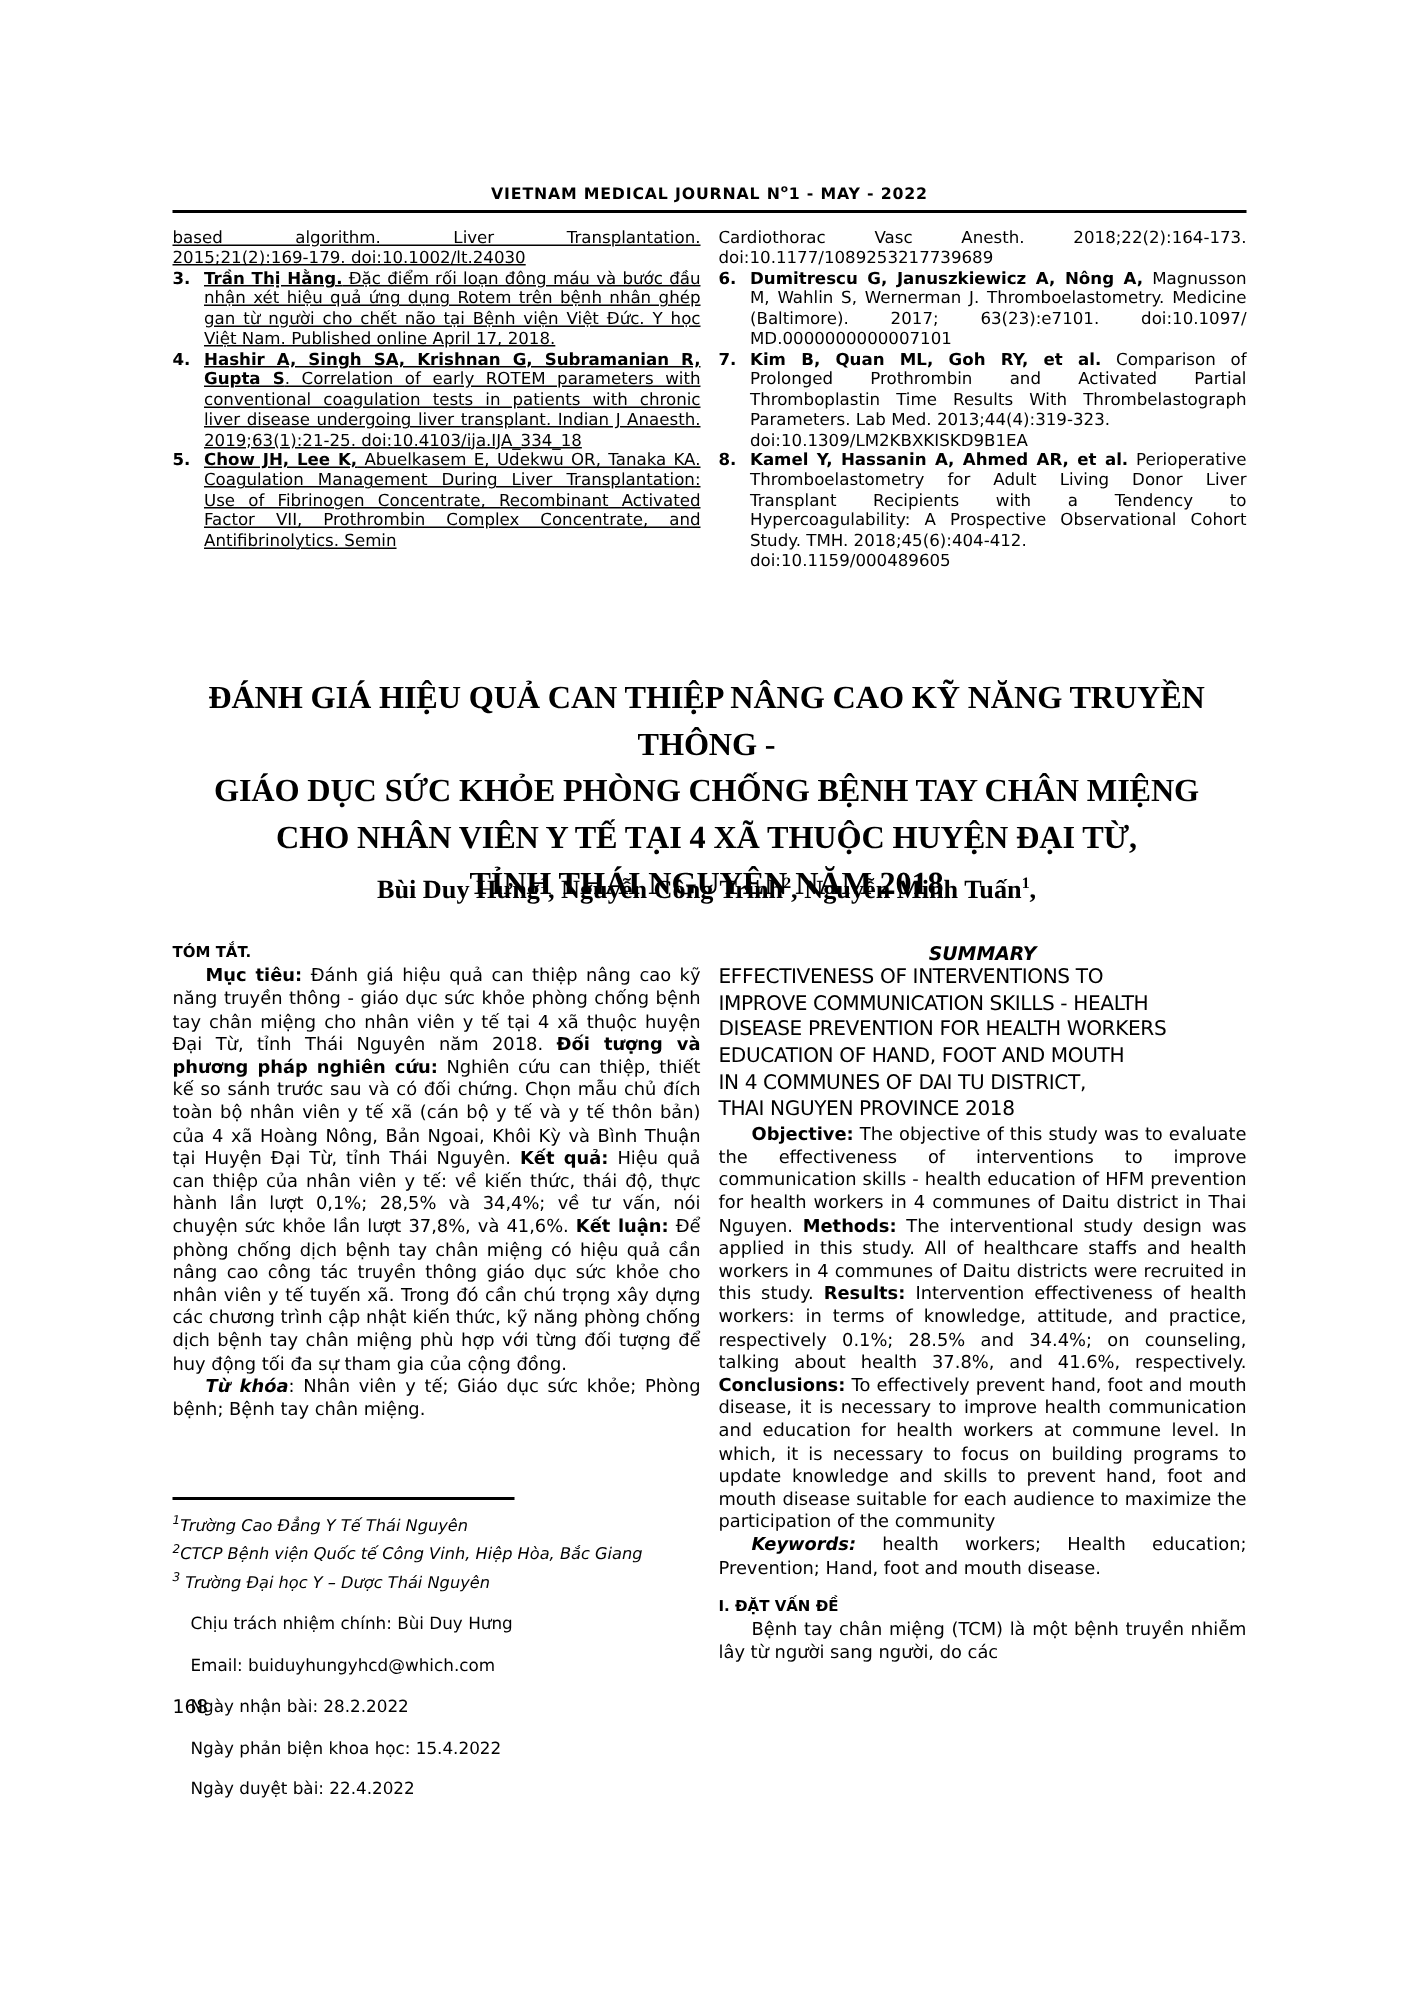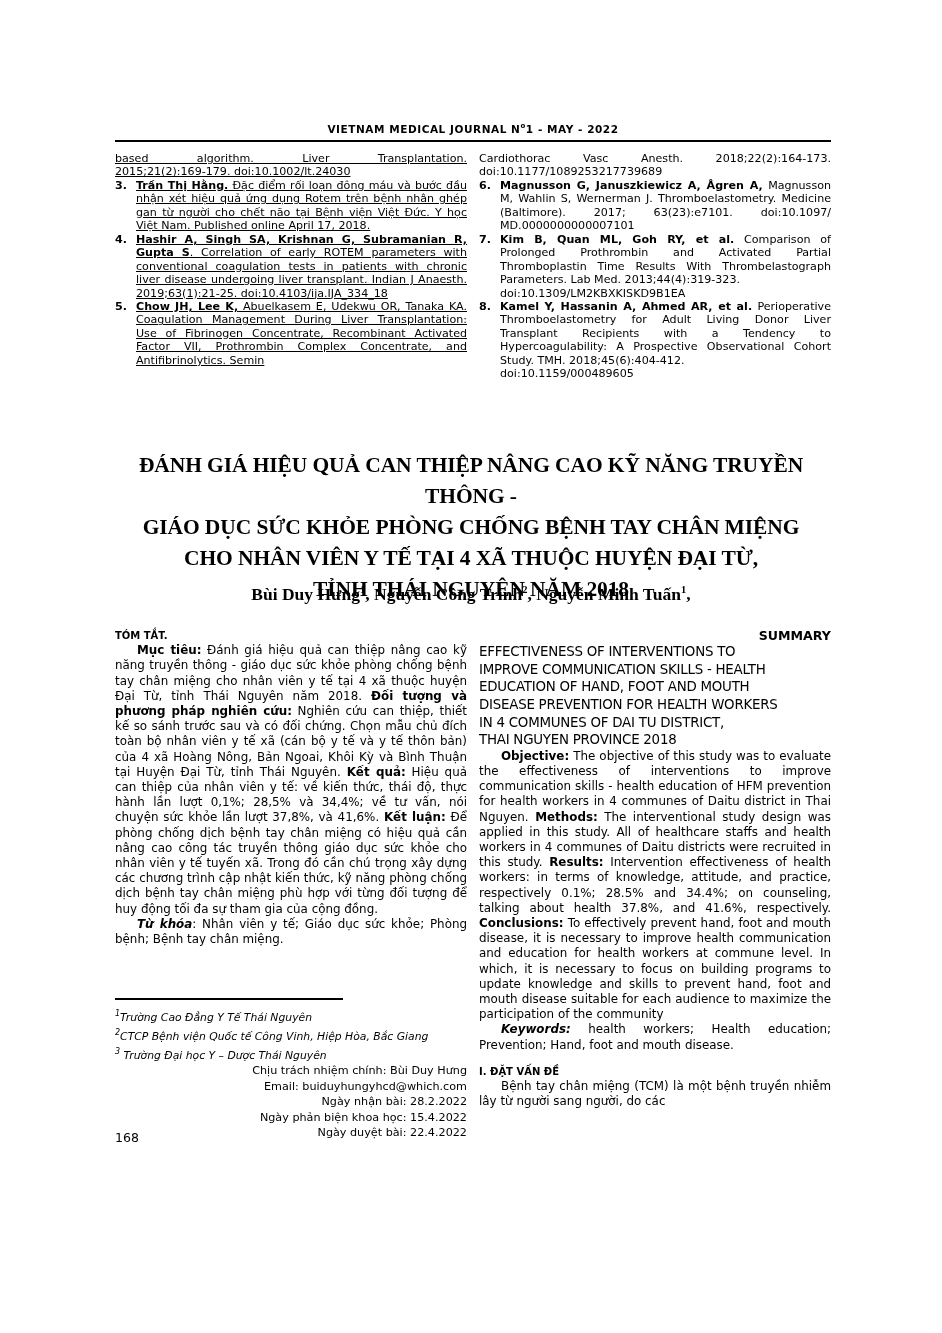--- a/index.html
+++ b/index.html
@@ -123,21 +123,22 @@
   .sec-head {
     font-weight: bold;
     font-size: 10px;
     margin: 0 0 0 0;
     text-align: left;
   }
   .sec-head-sm {
     font-weight: bold;
     font-size: 12.6px;
     margin: 0;
-    text-align: right;
+    text-align: center;
+    font-style: italic;
   }
   .para {
     margin: 0;
     text-indent: 22px;
     text-align: justify;
   }
   .para b { font-weight: bold; }
   .para i { font-style: italic; }
 
   .eng-title {
@@ -165,21 +166,21 @@
     font-family: "DejaVu Sans", sans-serif;
     font-size: 11.2px;
     line-height: 15.5px;
   }
   .fn-aff {
     margin: 0;
     font-style: italic;
     font-size: 10.8px;
   }
   .fn-aff sup { font-size: 8px; vertical-align: super; font-style: italic; }
-  .fn-line { margin: 0; text-align: right; }
+  .fn-line { margin: 12px; }
 
   
   .page-number {
     position: absolute;
     left: 115px;
     top: 1130px;
     font-family: "DejaVu Sans", sans-serif;
     font-size: 12.5px;
   }
 </style>
@@ -204,21 +205,21 @@
     </p>
     <p class="ref-item">
       <span class="num">5.</span><b>Chow JH, Lee K,</b><span> Abuelkasem E, Udekwu OR, Tanaka KA. Coagulation Management During Liver Transplantation: Use of Fibrinogen Concentrate, Recombinant Activated Factor VII, Prothrombin Complex Concentrate, and Antifibrinolytics. Semin</span>
     </p>
   </div>
 
   <div class="refs right">
     <p class="ref-cont">Cardiothorac Vasc Anesth. 2018;22(2):164-173.</p>
     <p class="ref-cont-last">doi:10.1177/1089253217739689</p>
     <p class="ref-item">
-      <span class="num">6.</span><b>Magnusson G, Januszkiewicz A, Ågren A,</b><span> Magnusson M, Wahlin S, Wernerman J. Thromboelastometry. Medicine (Baltimore). 2017; 63(23):e7101. doi:10.1097/ MD.0000000000007101</span>
+      <span class="num">6.</span><b>Dumitrescu G, Januszkiewicz A, Nông A,</b><span> Magnusson M, Wahlin S, Wernerman J. Thromboelastometry. Medicine (Baltimore). 2017; 63(23):e7101. doi:10.1097/ MD.0000000000007101</span>
     </p>
     <p class="ref-item">
       <span class="num">7.</span><b>Kim B, Quan ML, Goh RY, et al.</b><span> Comparison of Prolonged Prothrombin and Activated Partial Thromboplastin Time Results With Thrombelastograph Parameters. Lab Med. 2013;44(4):319-323.</span>
     </p>
     <p class="ref-item">doi:10.1309/LM2KBXKISKD9B1EA</p>
     <p class="ref-item">
       <span class="num">8.</span><b>Kamel Y, Hassanin A, Ahmed AR, et al.</b><span> Perioperative Thromboelastometry for Adult Living Donor Liver Transplant Recipients with a Tendency to Hypercoagulability: A Prospective Observational Cohort Study. TMH. 2018;45(6):404-412.</span>
     </p>
     <p class="ref-item">doi:10.1159/000489605</p>
   </div>
@@ -239,22 +240,22 @@
   <div class="col left">
     <p class="sec-head"><span>TÓM TẮT</span><span>.</span></p>
     <p class="para"><b>Mục tiêu:</b><span> Đánh giá hiệu quả can thiệp nâng cao kỹ năng truyền thông - giáo dục sức khỏe phòng chống bệnh tay chân miệng cho nhân viên y tế tại 4 xã thuộc huyện Đại Từ, tỉnh Thái Nguyên năm 2018. </span><b>Đối tượng và phương pháp nghiên cứu:</b><span> Nghiên cứu can thiệp, thiết kế so sánh trước sau và có đối chứng. Chọn mẫu chủ đích toàn bộ nhân viên y tế xã (cán bộ y tế và y tế thôn bản) của 4 xã Hoàng Nông, Bản Ngoai, Khôi Kỳ và Bình Thuận tại Huyện Đại Từ, tỉnh Thái Nguyên. </span><b>Kết quả:</b><span> Hiệu quả can thiệp của nhân viên y tế: về kiến thức, thái độ, thực hành lần lượt 0,1%; 28,5% và 34,4%; về tư vấn, nói chuyện sức khỏe lần lượt 37,8%, và 41,6%. </span><b>Kết luận:</b><span> Để phòng chống dịch bệnh tay chân miệng có hiệu quả cần nâng cao công tác truyền thông giáo dục sức khỏe cho nhân viên y tế tuyến xã. Trong đó cần chú trọng xây dựng các chương trình cập nhật kiến thức, kỹ năng phòng chống dịch bệnh tay chân miệng phù hợp với từng đối tượng để huy động tối đa sự tham gia của cộng đồng.</span></p>
     <p class="para"><b><i>Từ khóa</i></b><span>: Nhân viên y tế; Giáo dục sức khỏe; Phòng bệnh; Bệnh tay chân miệng.</span></p>
   </div>
 
   <div class="col right">
     <p class="sec-head-sm">SUMMARY</p>
     <p class="eng-title">EFFECTIVENESS OF INTERVENTIONS TO</p>
     <p class="eng-title">IMPROVE COMMUNICATION SKILLS - HEALTH</p>
+    <p class="eng-title">DISEASE PREVENTION FOR HEALTH WORKERS</p>
     <p class="eng-title">EDUCATION OF HAND, FOOT AND MOUTH</p>
-    <p class="eng-title">DISEASE PREVENTION FOR HEALTH WORKERS</p>
     <p class="eng-title">IN 4 COMMUNES OF DAI TU DISTRICT,</p>
     <p class="eng-title">THAI NGUYEN PROVINCE 2018</p>
     <p class="para"><b>Objective:</b><span> The objective of this study was to evaluate the effectiveness of interventions to improve communication skills - health education of HFM prevention for health workers in 4 communes of Daitu district in Thai Nguyen. </span><b>Methods:</b><span> The interventional study design was applied in this study. All of healthcare staffs and health workers in 4 communes of Daitu districts were recruited in this study. </span><b>Results:</b><span> Intervention effectiveness of health workers: in terms of knowledge, attitude, and practice, respectively 0.1%; 28.5% and 34.4%; on counseling, talking about health 37.8%, and 41.6%, respectively. </span><b>Conclusions:</b><span> To effectively prevent hand, foot and mouth disease, it is necessary to improve health communication and education for health workers at commune level. In which, it is necessary to focus on building programs to update knowledge and skills to prevent hand, foot and mouth disease suitable for each audience to maximize the participation of the community</span></p>
     <p class="para"><b><i>Keywords:</i></b><span> health workers; Health education; Prevention; Hand, foot and mouth disease.</span></p>
     <p class="sec-head" style="margin-top:11px;">I. ĐẶT VẤN ĐỀ</p>
     <p class="para">Bệnh tay chân miệng (TCM) là một bệnh truyền nhiễm lây từ người sang người, do các</p>
   </div>
 
   <div class="fn-rule"></div>
   <div class="footnotes">

